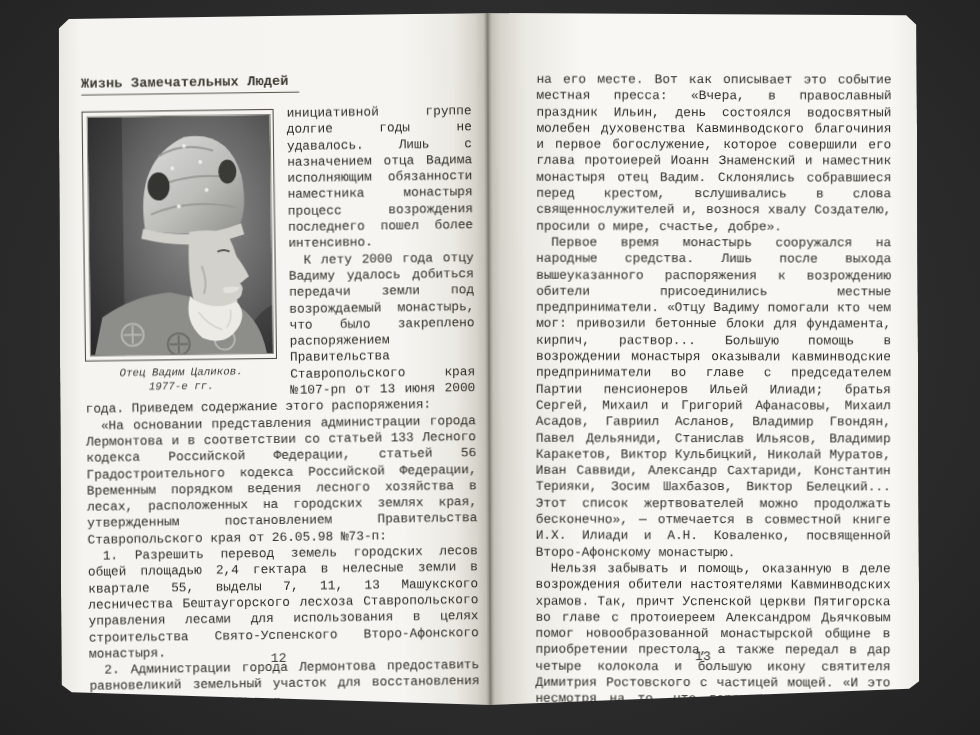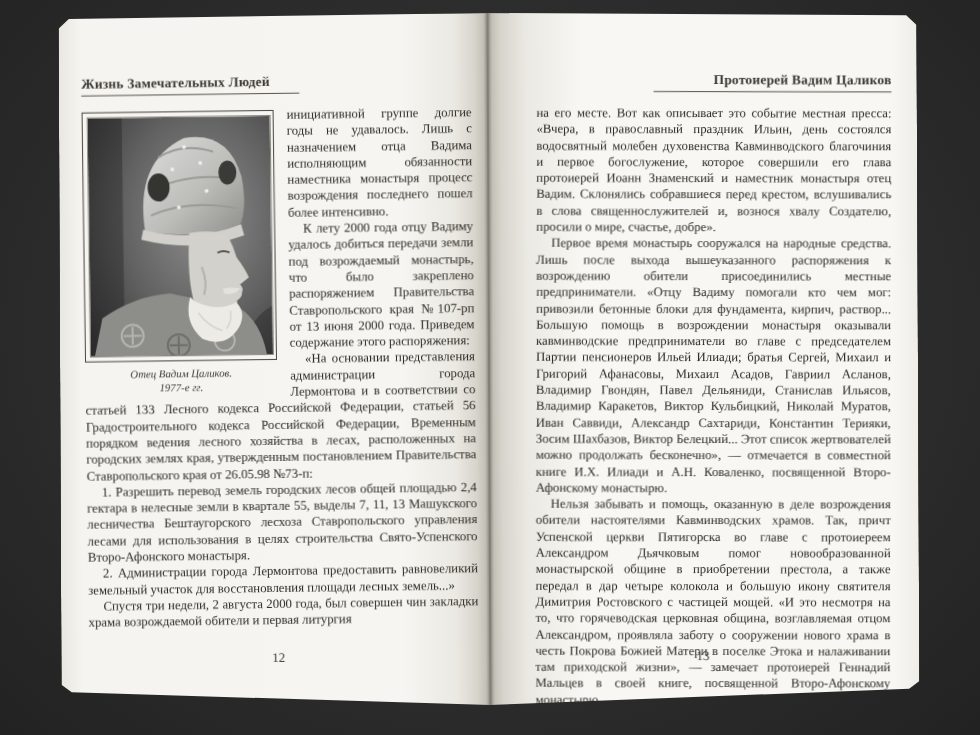--- a/index.html
+++ b/index.html
@@ -1,18 +1,18 @@
 <!DOCTYPE html>
 <html lang="ru"><head>
 <meta charset="utf-8">
 <style>
   html,body{margin:0;padding:0;background:#262626;}
   .scene{position:relative;width:980px;height:735px;overflow:hidden;
     background:radial-gradient(ellipse at 50% 45%, #3a3a3a 0%, #2c2c2c 60%, #222 100%);
-    font-family:Liberation Serif, serif;}
+    font-family:Liberation Mono, monospace;}
   .book{position:absolute;left:60px;top:13px;width:858px;height:692px;display:flex;
     transform:rotate(-0.25deg);
     filter:drop-shadow(0 18px 30px rgba(0,0,0,0.6));
     clip-path:polygon(0% 2%,1.2% 0.6%,50% 0%,98.8% 0.6%,100% 2%,100% 96.8%,98.8% 97.9%,50% 100%,1.2% 97.9%,0% 96.8%);}
   .page{width:50%;height:100%;position:relative;box-sizing:border-box;}
   .page-left{background:linear-gradient(90deg,#e9e7e1 0%,#f5f4f0 5%,#f6f5f1 80%,#ebe9e3 92%,#d7d4cc 97%,#b9b6ad 100%);}
   .page-right{background:linear-gradient(270deg,#eeede8 0%,#f8f7f3 6%,#f8f7f3 78%,#ebe9e3 91%,#d7d4cc 97%,#b9b6ad 100%);}
   .spine{position:absolute;left:calc(50% - 4px);top:0;width:8px;height:100%;z-index:6;
     background:linear-gradient(90deg,rgba(0,0,0,0) 0%,rgba(60,50,40,0.30) 40%,rgba(35,28,22,0.55) 50%,rgba(60,50,40,0.30) 60%,rgba(0,0,0,0) 100%);}
   .page-inner{position:relative;height:100%;box-sizing:border-box;overflow:hidden;}
@@ -104,21 +104,20 @@
           <p class="indent">2. Администрации города Лермонтова предоставить равновеликий земельный участок для восстановления площади лесных земель...»</p>
           <p class="indent">Спустя три недели, 2 августа 2000 года, был совершен чин закладки храма возрождаемой обители и первая литургия</p>
         </div>
 
         <div class="page-number">12</div>
       </div>
     </div>
 
     <div class="page page-right">
       <div class="page-inner">
-        <div class="running-head right">Протоиерей Вадим Цаликов</div>
 
         <div class="body-text">
           <p>на его месте. Вот как описывает это событие местная пресса: «Вчера, в православный праздник Ильин, день состоялся водосвятный молебен духовенства Кавминводского благочиния и первое богослужение, которое совершили его глава протоиерей Иоанн Знаменский и наместник монастыря отец Вадим. Склонялись собравшиеся перед крестом, вслушивались в слова священнослужителей и, вознося хвалу Создателю, просили о мире, счастье, добре».</p>
           <p class="indent">Первое время монастырь сооружался на народные средства. Лишь после выхода вышеуказанного распоряжения к возрождению обители присоединились местные предприниматели. «Отцу Вадиму помогали кто чем мог: привозили бетонные блоки для фундамента, кирпич, раствор... Большую помощь в возрождении монастыря оказывали кавминводские предприниматели во главе с председателем Партии пенсионеров Ильей Илиади; братья Сергей, Михаил и Григорий Афанасовы, Михаил Асадов, Гавриил Асланов, Владимир Гвондян, Павел Дельяниди, Станислав Ильясов, Владимир Каракетов, Виктор Кульбицкий, Николай Муратов, Иван Саввиди, Александр Сахтариди, Константин Терияки, Зосим Шахбазов, Виктор Белецкий... Этот список жертвователей можно продолжать бесконечно», — отмечается в совместной книге И.Х. Илиади и А.Н. Коваленко, посвященной Второ-Афонскому монастырю.</p>
           <p class="indent">Нельзя забывать и помощь, оказанную в деле возрождения обители настоятелями Кавминводских храмов. Так, причт Успенской церкви Пятигорска во главе с протоиереем Александром Дьячковым помог новообразованной монастырской общине в приобретении престола, а также передал в дар четыре колокола и большую икону святителя Димитрия Ростовского с частицей мощей. «И это несмотря на то, что горячеводская церковная община, возглавляемая отцом Александром, проявляла заботу о сооружении нового храма в честь Покрова Божией Матери в поселке Этока и налаживании там приходской жизни», — замечает протоиерей Геннадий Мальцев в своей книге, посвященной Второ-Афонскому монастырю.</p>
         </div>
 
         <div class="page-number">13</div>
       </div>
     </div>

